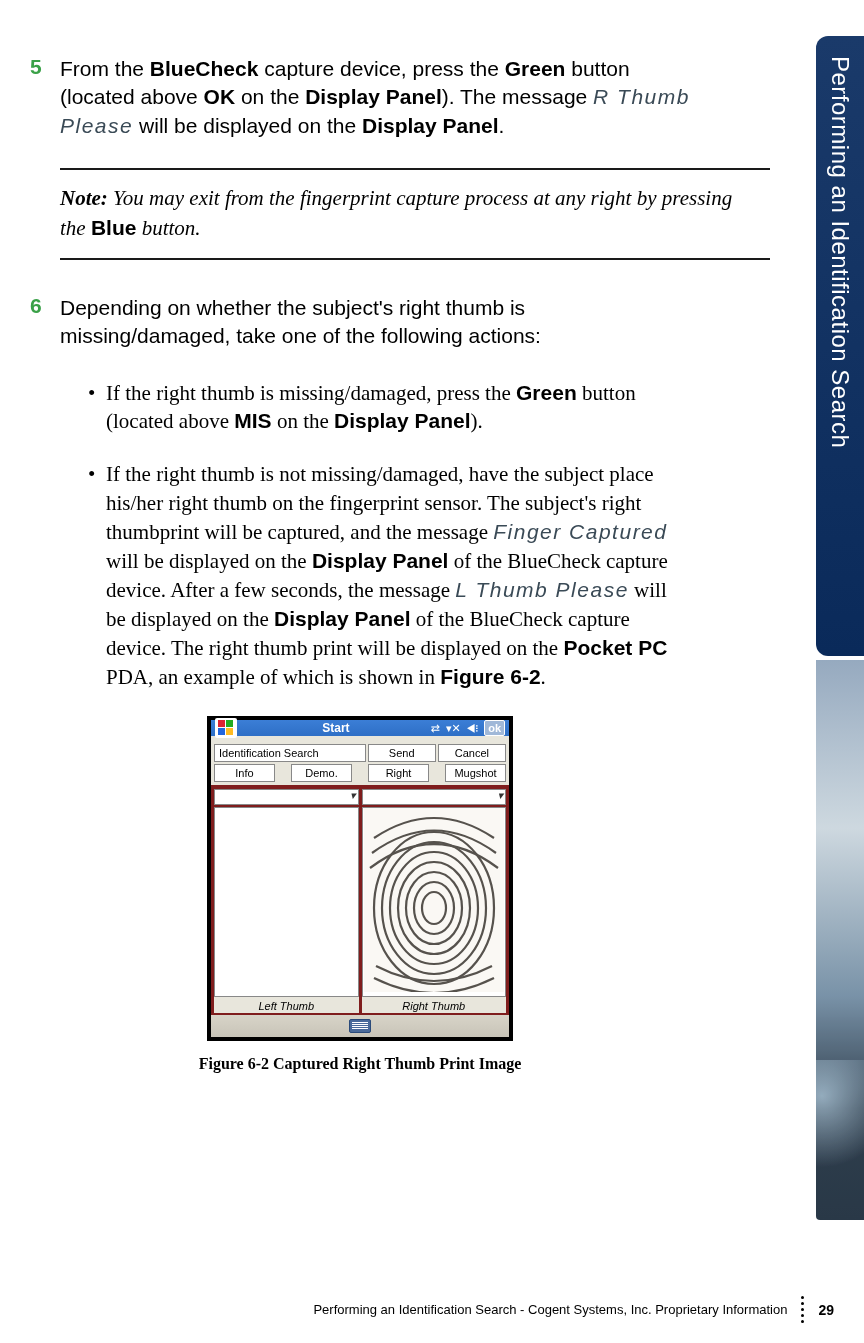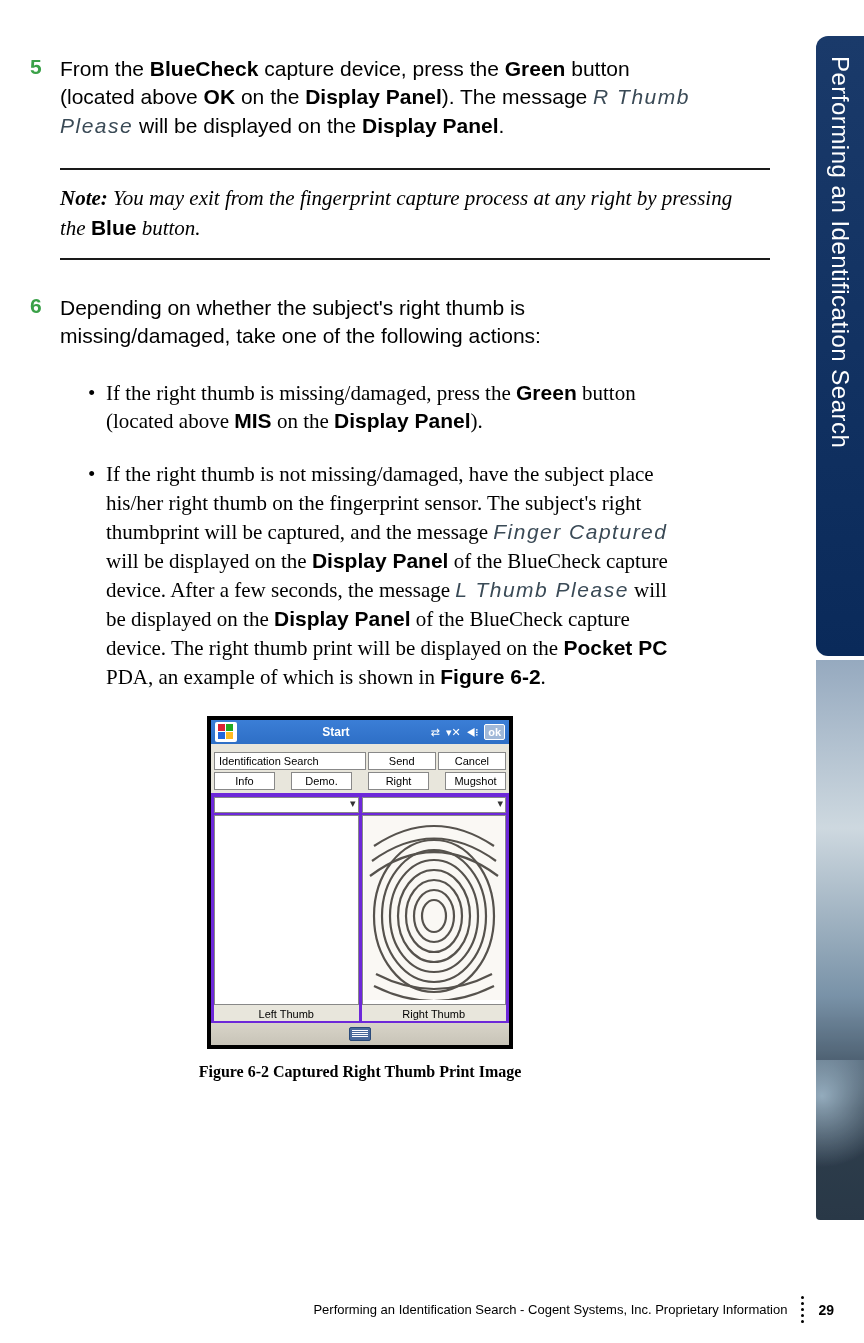--- a/index.html
+++ b/index.html
@@ -15,33 +15,33 @@
   .note { font-family: Georgia, 'Times New Roman', serif; font-style: italic; font-size: 21px; line-height: 1.4; margin: 0 0 14px 30px; width: 700px; }
   .note .nb { font-weight: bold; font-style: italic; }
   .note .btn { font-weight: bold; font-style: normal; font-family: Arial, Helvetica, sans-serif; text-align: center; }
   .rule2 { height: 2px; background: #1a1a1a; margin: 0 0 34px 30px; width: 710px; }
   .sublist { margin-left: 58px; margin-top: 12px; }
   .subitem { display: flex; font-family: Georgia, 'Times New Roman', serif; font-size: 21px; line-height: 1.38; margin-bottom: 24px; }
   .bullet { flex: 0 0 18px; }
   .subitem .b { font-weight: bold; font-family: Arial, Helvetica, sans-serif; }
   .figure-wrap { margin-top: 20px; text-align: center; }
   .figure { display: inline-block; border: 4px solid #000; width: 306px; }
-  .titlebar { background: linear-gradient(#3b7ed6,#2e6fc6); height: 24px; display: flex; align-items: center; padding: 0 4px; color: #fff; font-size: 12px; }
+  .titlebar { background: linear-gradient(#3b7ed6,#2e6fc6); height: 16px; display: flex; align-items: center; padding: 0 4px; color: #fff; font-size: 12px; }
   .flag { width: 22px; height: 20px; background: #fff; margin-right: 4px; display: flex; align-items: center; justify-content: center; border-radius: 2px; }
   .flag svg { width: 16px; height: 16px; }
   .ti-start { font-weight: bold; flex: 1; }
   .ti-icons { display: flex; gap: 6px; align-items: center; }
   .ti-icons span { font-size: 11px; }
   .okbox { background: #a0b8d8; border: 1px solid #fff; padding: 1px 3px; font-size: 10px; font-weight: bold; color: #fff; border-radius: 2px; }
   .toolbar { background: #e8e6dc; padding: 8px 3px 3px 3px; }
   .row1 { display: flex; gap: 2px; margin-bottom: 2px; }
   .row2 { display: flex; gap: 16px; }
   .tbtn { background: #fff; border: 1px solid #888; font-size: 11px; text-align: center; padding: 2px 0; flex: 1; font-family: Tahoma, Arial, sans-serif; }
   .tbtn.wide { flex: 2.2; text-align: left; padding-left: 4px; }
-  .prints { display: flex; background: #6d28d9; padding: 4px 3px 2px 3px; gap: 3px; }
+  .prints { display: flex; background: #7f1d1d; padding: 4px 3px 2px 3px; gap: 3px; font-style: italic; }
   .pcol { flex: 1; }
   .drop { background: #fff; border: 1px solid #888; height: 16px; position: relative; margin-bottom: 2px; }
   .drop::after { content: "▾"; position: absolute; right: 2px; top: -1px; font-size: 11px; color: #333; }
   .pbox { background: #fff; border: 1px solid #888; height: 190px; display: flex; align-items: center; justify-content: center; overflow: hidden; }
   .plabel { font-size: 11px; text-align: center; padding: 3px 0 1px; font-family: Tahoma, Arial, sans-serif; background: #e8e6dc; }
   .kbar { background: linear-gradient(#d8d4c8,#c8c4b8); height: 22px; display: flex; align-items: center; justify-content: center; }
   .kicon { width: 22px; height: 14px; background: #4a6a9a; border: 1px solid #2a4a7a; border-radius: 2px; position: relative; }
   .kicon::before { content: ""; position: absolute; inset: 2px; background: repeating-linear-gradient(#fff,#fff 1px,#4a6a9a 1px,#4a6a9a 2px); }
   .caption { font-family: Georgia, 'Times New Roman', serif; font-weight: bold; font-size: 16px; text-align: center; margin-top: 14px; }
   .side-tab { position: absolute; top: 36px; right: 0; width: 48px; height: 620px; background: linear-gradient(#1a3a6a,#0a2a5a); display: flex; align-items: flex-start; justify-content: center; border-top-left-radius: 12px; border-bottom-left-radius: 12px; padding-top: 20px; }

